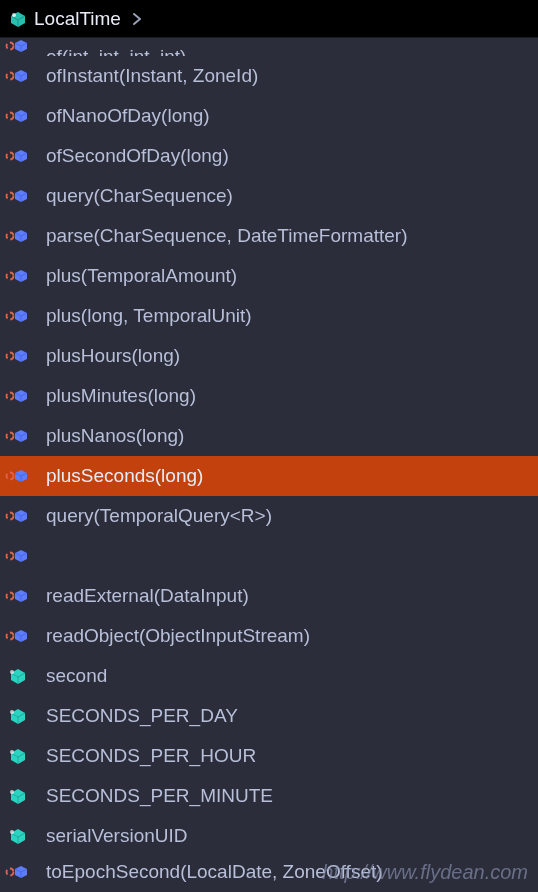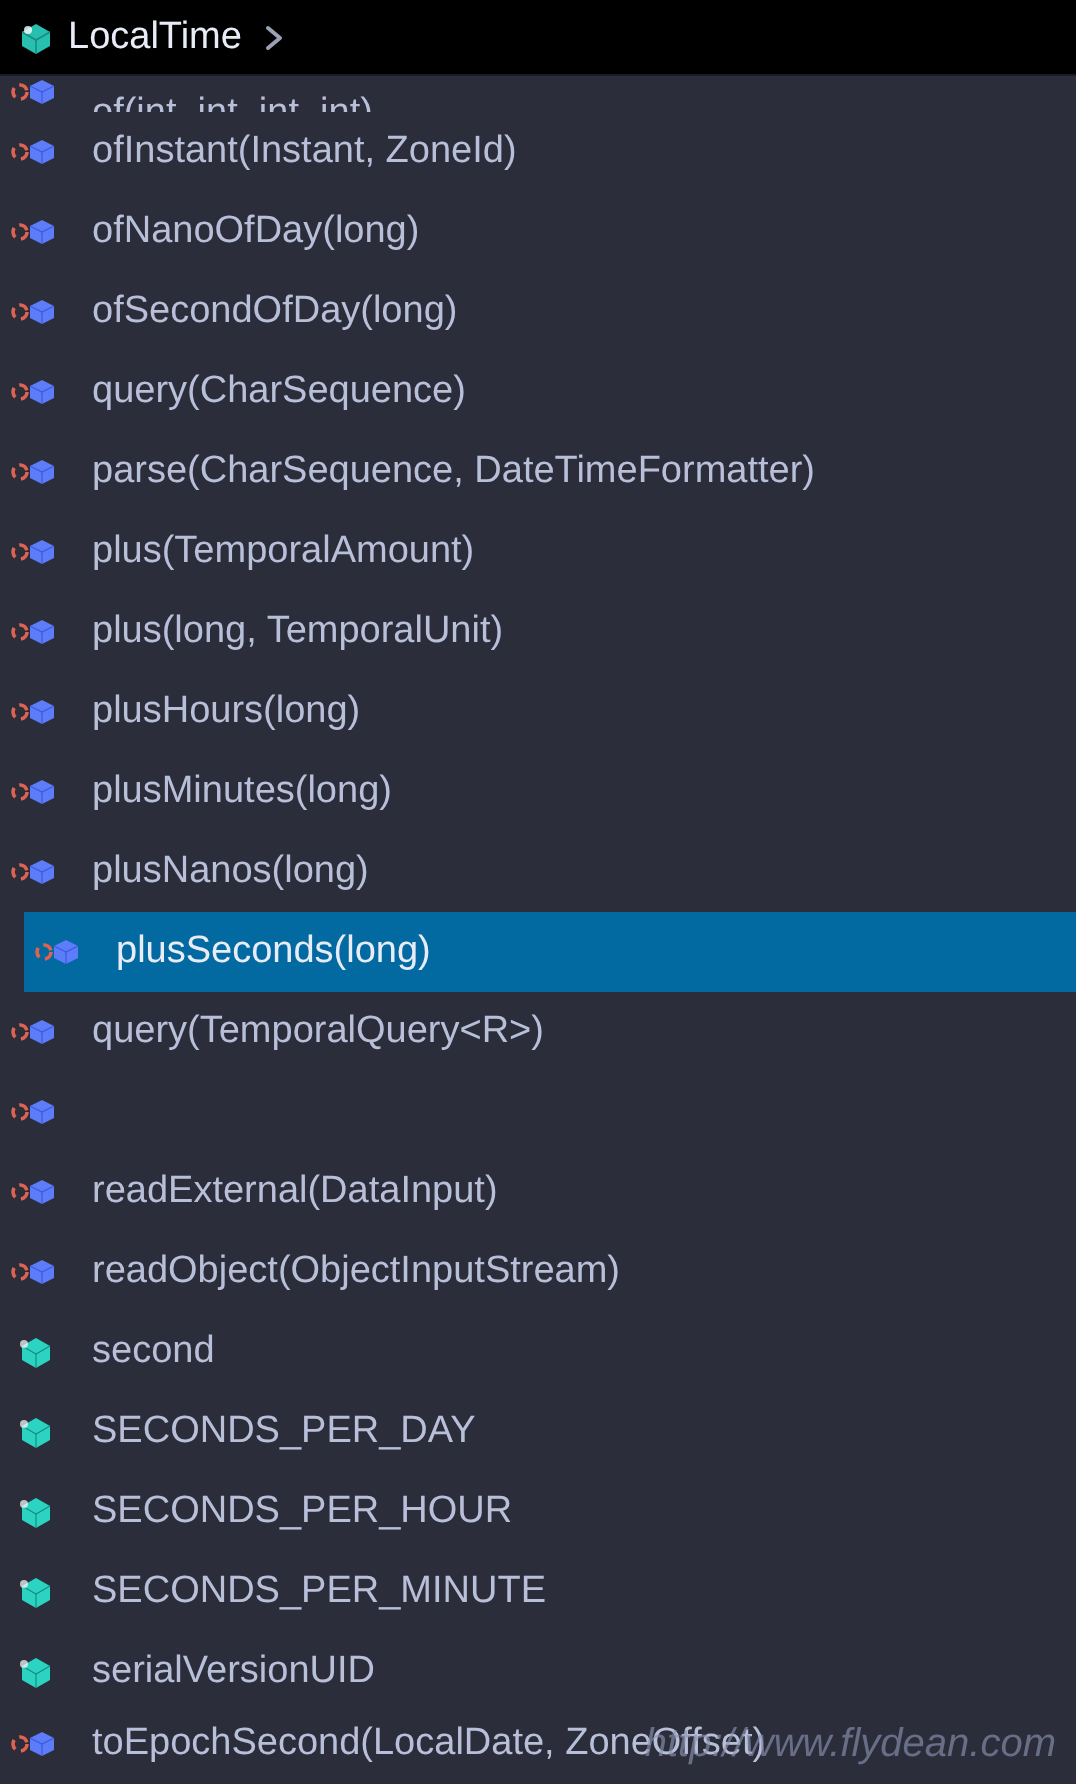--- a/index.html
+++ b/index.html
@@ -49,22 +49,21 @@
     .row {
       height: 40px;
       display: flex;
       align-items: center;
       padding-left: 4px;
       gap: 16px;
       cursor: pointer;
       font-size: 19px;
     }
     .row.selected {
-      background: #0369a1;
-      margin-left: 12px;
+      background: #c2410c;
     }
     .row.cut-top {
       height: 18px;
       align-items: flex-end;
       overflow: hidden;
       padding-bottom: 0;
     }
     .row.cut-top .label {
       transform: translateY(12px);
     }

